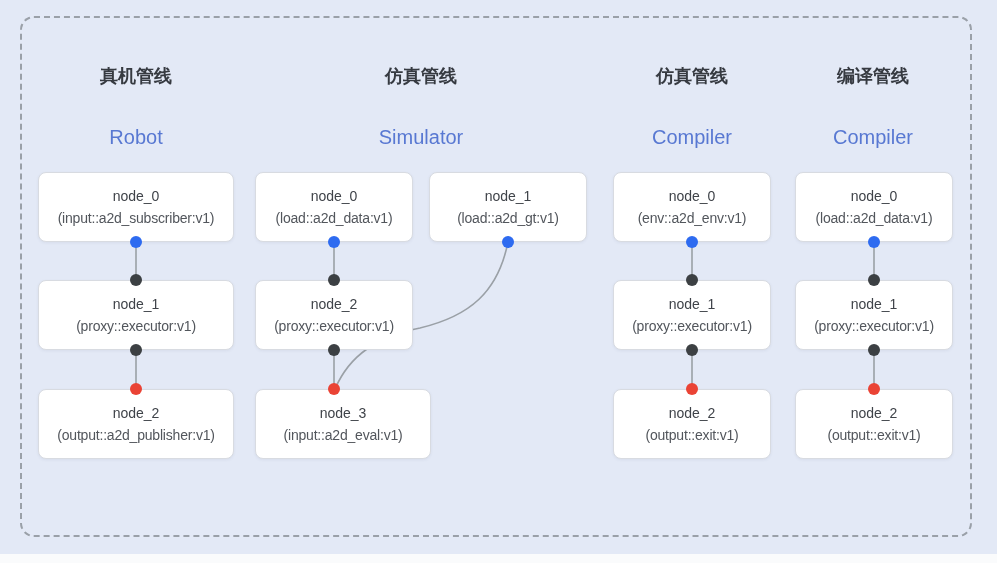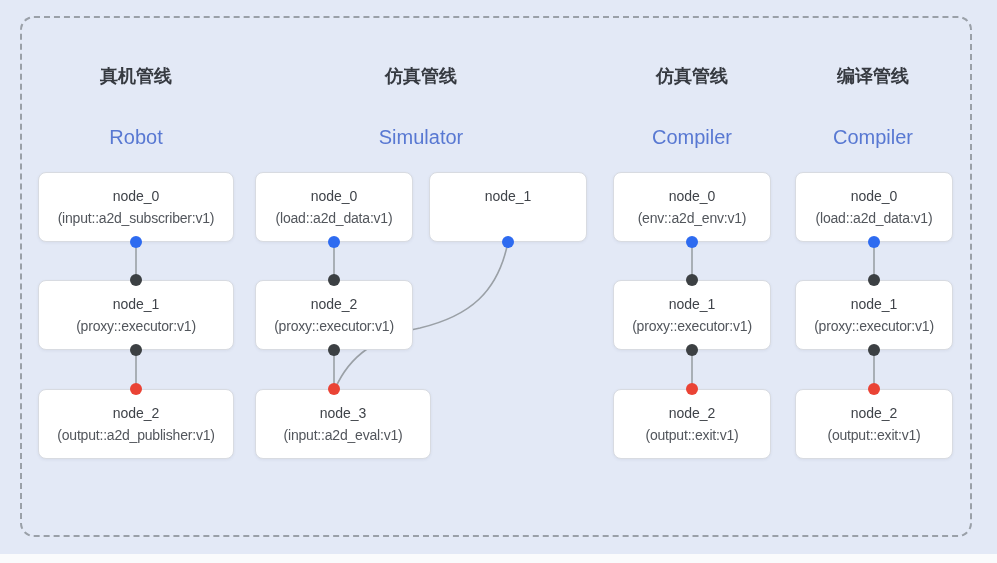--- a/index.html
+++ b/index.html
@@ -82,20 +82,21 @@
 
   <div class="header-cn" style="left:421px;top:64px">仿真管线</div>
   <div class="header-en" style="left:421px;top:124px">Simulator</div>
 
   <div class="node" style="left:255px;top:172px;width:158px">
     <div class="node-title">node_0</div>
     <div class="node-type">(load::a2d_data:v1)</div>
   </div>
   <div class="node" style="left:429px;top:172px;width:158px">
     <div class="node-title">node_1</div>
+    <div class="node-type">(load::a2d_gt:v1)</div>
   </div>
   <div class="node" style="left:255px;top:280px;width:158px">
     <div class="node-title">node_2</div>
     <div class="node-type">(proxy::executor:v1)</div>
   </div>
   <div class="node" style="left:255px;top:389px;width:176px">
     <div class="node-title">node_3</div>
     <div class="node-type">(input::a2d_eval:v1)</div>
   </div>
 

